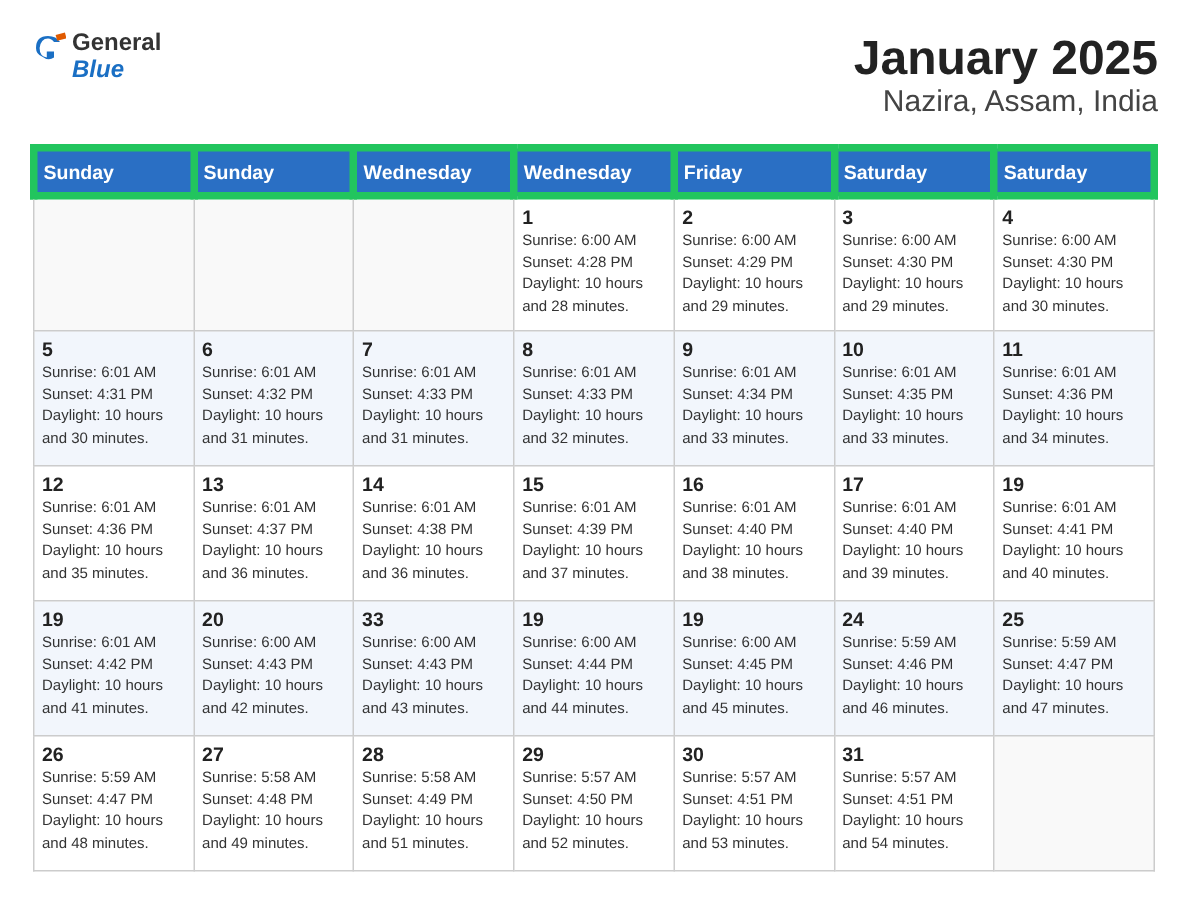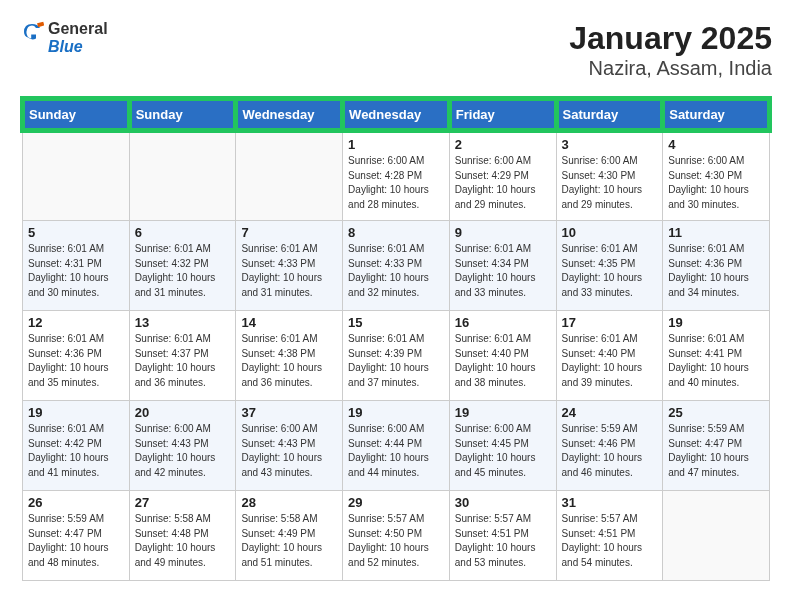--- a/index.html
+++ b/index.html
@@ -243,21 +243,21 @@
 and 41 minutes.</div>
         </td>
         <td>
           <div class="day-num">20</div>
           <div class="day-info" style="white-space: pre-line;">Sunrise: 6:00 AM
 Sunset: 4:43 PM
 Daylight: 10 hours
 and 42 minutes.</div>
         </td>
         <td>
-          <div class="day-num">37</div>
+          <div class="day-num">33</div>
           <div class="day-info" style="white-space: pre-line;">Sunrise: 6:00 AM
 Sunset: 4:43 PM
 Daylight: 10 hours
 and 43 minutes.</div>
         </td>
         <td>
           <div class="day-num">19</div>
           <div class="day-info" style="white-space: pre-line;">Sunrise: 6:00 AM
 Sunset: 4:44 PM
 Daylight: 10 hours

